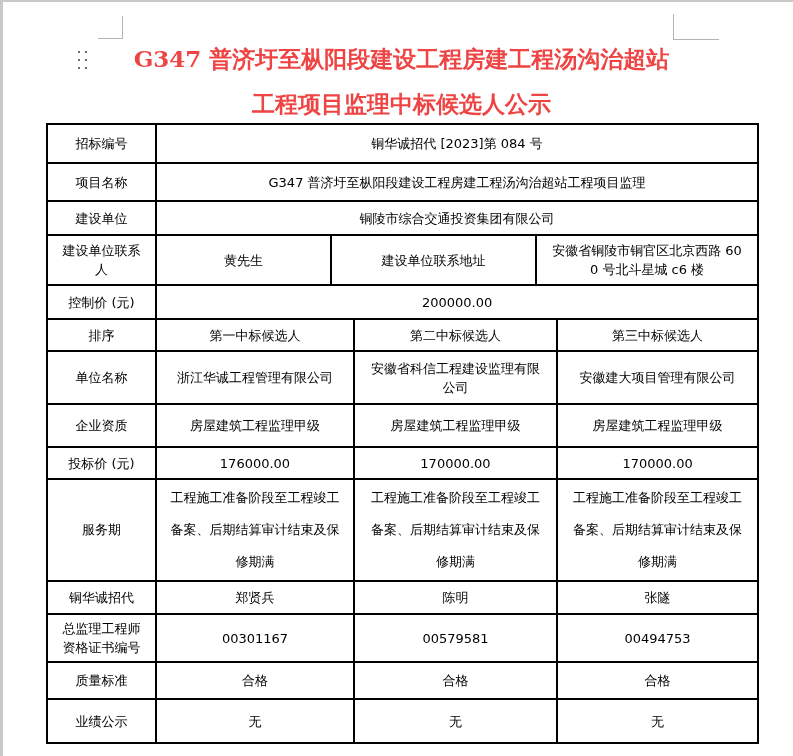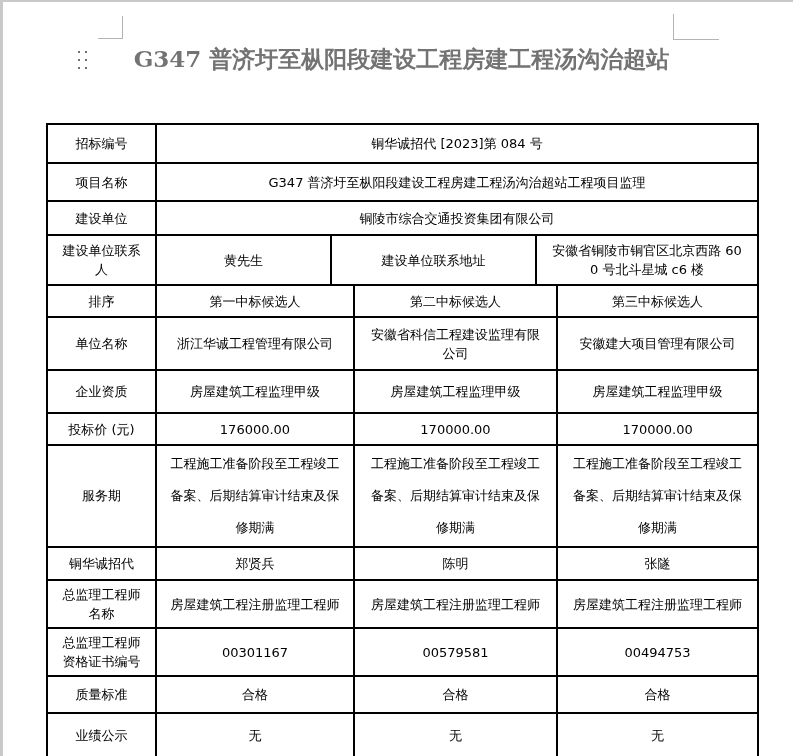--- a/index.html
+++ b/index.html
@@ -17,21 +17,21 @@
   .mark-right{position:absolute;left:673px;top:14px;width:45px;height:25px;
     border-left:1px solid #b4b4b4;border-bottom:1px solid #b4b4b4;}
 
   
   .handle{position:absolute;left:78px;top:51px;display:grid;
     grid-template-columns:repeat(2,2px);grid-auto-rows:2px;gap:6px 5px;}
   .handle i{width:2px;height:2px;background:#6e6e6e;display:block;}
 
   .title-wrap{position:absolute;left:46px;top:36px;width:711px;text-align:center;
     font-family:"DejaVu Serif","Liberation Serif",serif;font-weight:bold;
-    font-size:23px;line-height:45px;color:#737373;}
+    font-size:23px;line-height:45px;color:#ef4444;}
   .title-line{white-space:nowrap;}
 
   table.doc{position:absolute;left:46px;top:123px;width:711px;
     border-collapse:collapse;table-layout:fixed;}
   table.doc td{
     border:2px solid #000;text-align:center;vertical-align:middle;
     font-size:13px;line-height:19px;padding:2px 13px;word-break:break-all;
     font-family:"DejaVu Sans","Liberation Sans",sans-serif;
   }
   tr.r1 td{height:33px;} tr.r2 td{height:32px;} tr.r3 td{height:28px;}
@@ -55,20 +55,21 @@
   <i></i>
     <i></i>
     <i></i>
     <i></i>
     <i></i>
     <i></i>
 </div>
 
 <div class="title-wrap">
   <div class="title-line">G347 普济圩至枞阳段建设工程房建工程汤沟治超站</div>
+  <div class="title-line">工程项目监理中标候选人公示</div>
 </div>
 
 <table class="doc">
   <colgroup>
     <col style="width:109px">
       <col style="width:175px">
       <col style="width:23px">
     <col style="width:182px">
       <col style="width:21px">
       <col style="width:201px">
@@ -90,20 +91,24 @@
     <td colspan="5">铜陵市综合交通投资集团有限公司</td>
   </tr>
 
   <tr class="r4">
     <td>建设单位联系人</td>
     <td>黄先生</td>
     <td colspan="2">建设单位联系地址</td>
     <td colspan="2" class="addr">安徽省铜陵市铜官区北京西路 600 号北斗星城 c6 楼</td>
   </tr>
 
+  <tr class="r5">
+    <td>控制价 (元)</td>
+    <td colspan="5">200000.00</td>
+  </tr>
 
   <tr class="r6">
     <td>排序</td>
     <td colspan="2">第一中标候选人</td>
     <td colspan="2">第二中标候选人</td>
     <td>第三中标候选人</td>
   </tr>
 
   <tr class="r7">
     <td>单位名称</td>
@@ -133,26 +138,20 @@
     <td>工程施工准备阶段至工程竣工备案、后期结算审计结束及保修期满</td>
   </tr>
 
   <tr class="r11">
     <td>铜华诚招代</td>
     <td colspan="2">郑贤兵</td>
     <td colspan="2">陈明</td>
     <td>张隧</td>
   </tr>
 
-  <tr class="r12">
-    <td>总监理工程师名称</td>
-    <td colspan="2">房屋建筑工程注册监理工程师</td>
-    <td colspan="2">房屋建筑工程注册监理工程师</td>
-    <td>房屋建筑工程注册监理工程师</td>
-  </tr>
 
   <tr class="r13">
     <td>总监理工程师资格证书编号</td>
     <td colspan="2">00301167</td>
     <td colspan="2">00579581</td>
     <td>00494753</td>
   </tr>
 
   <tr class="r14">
     <td>质量标准</td>

